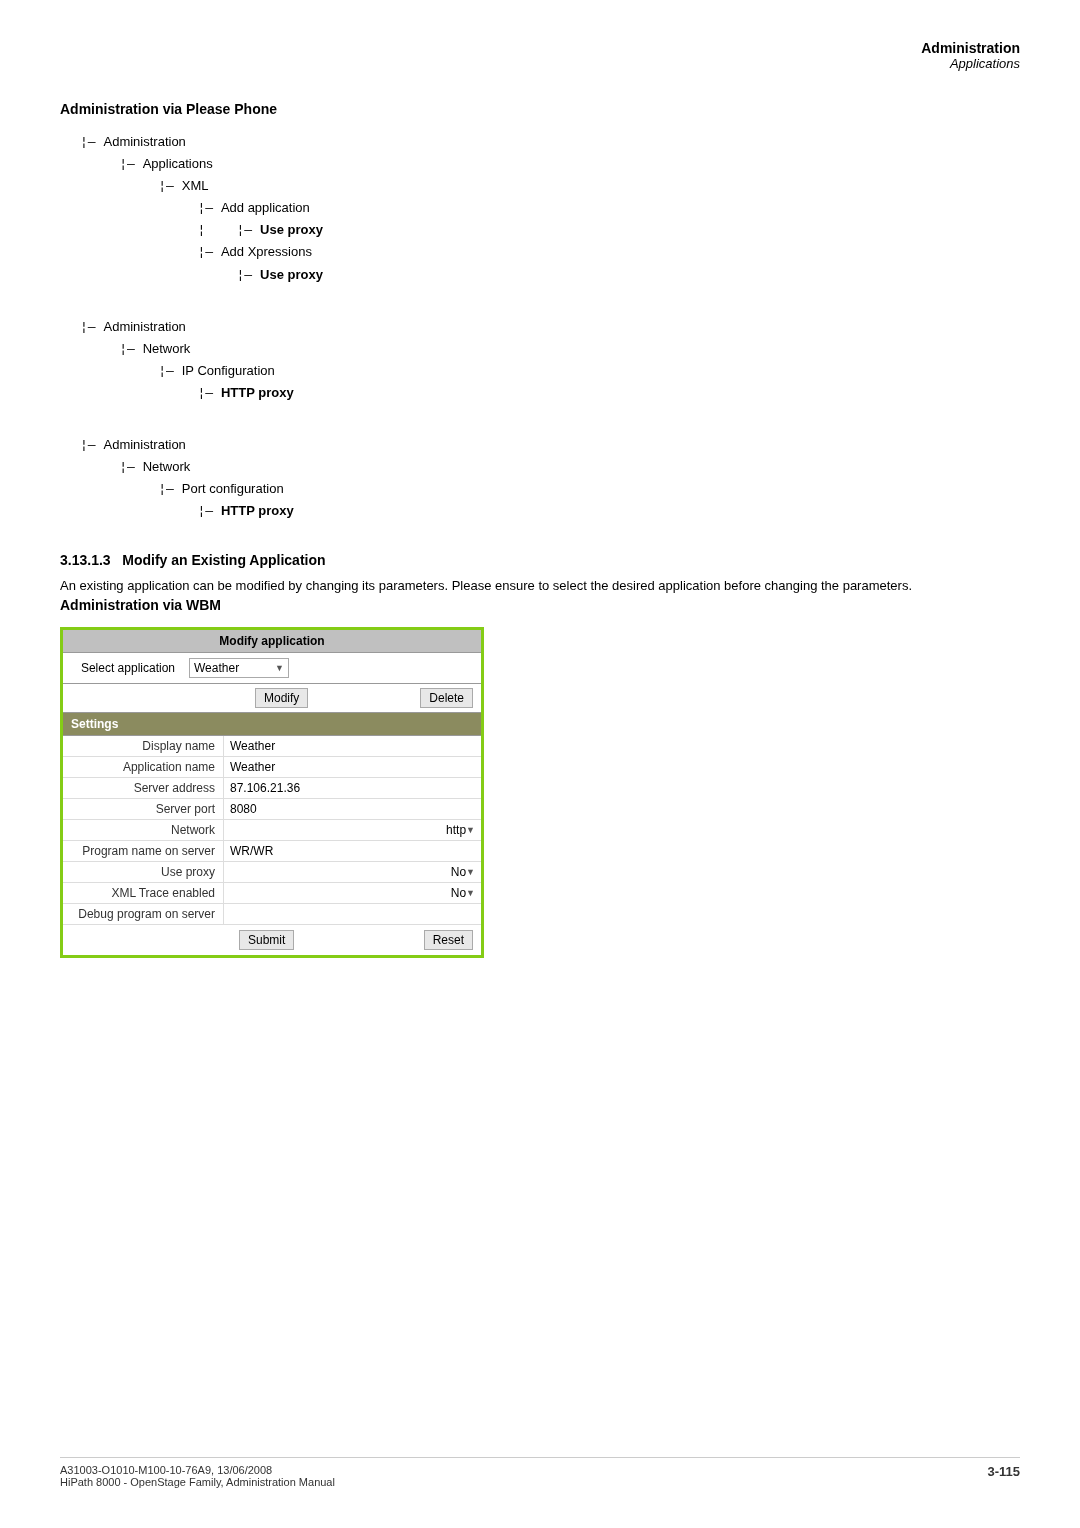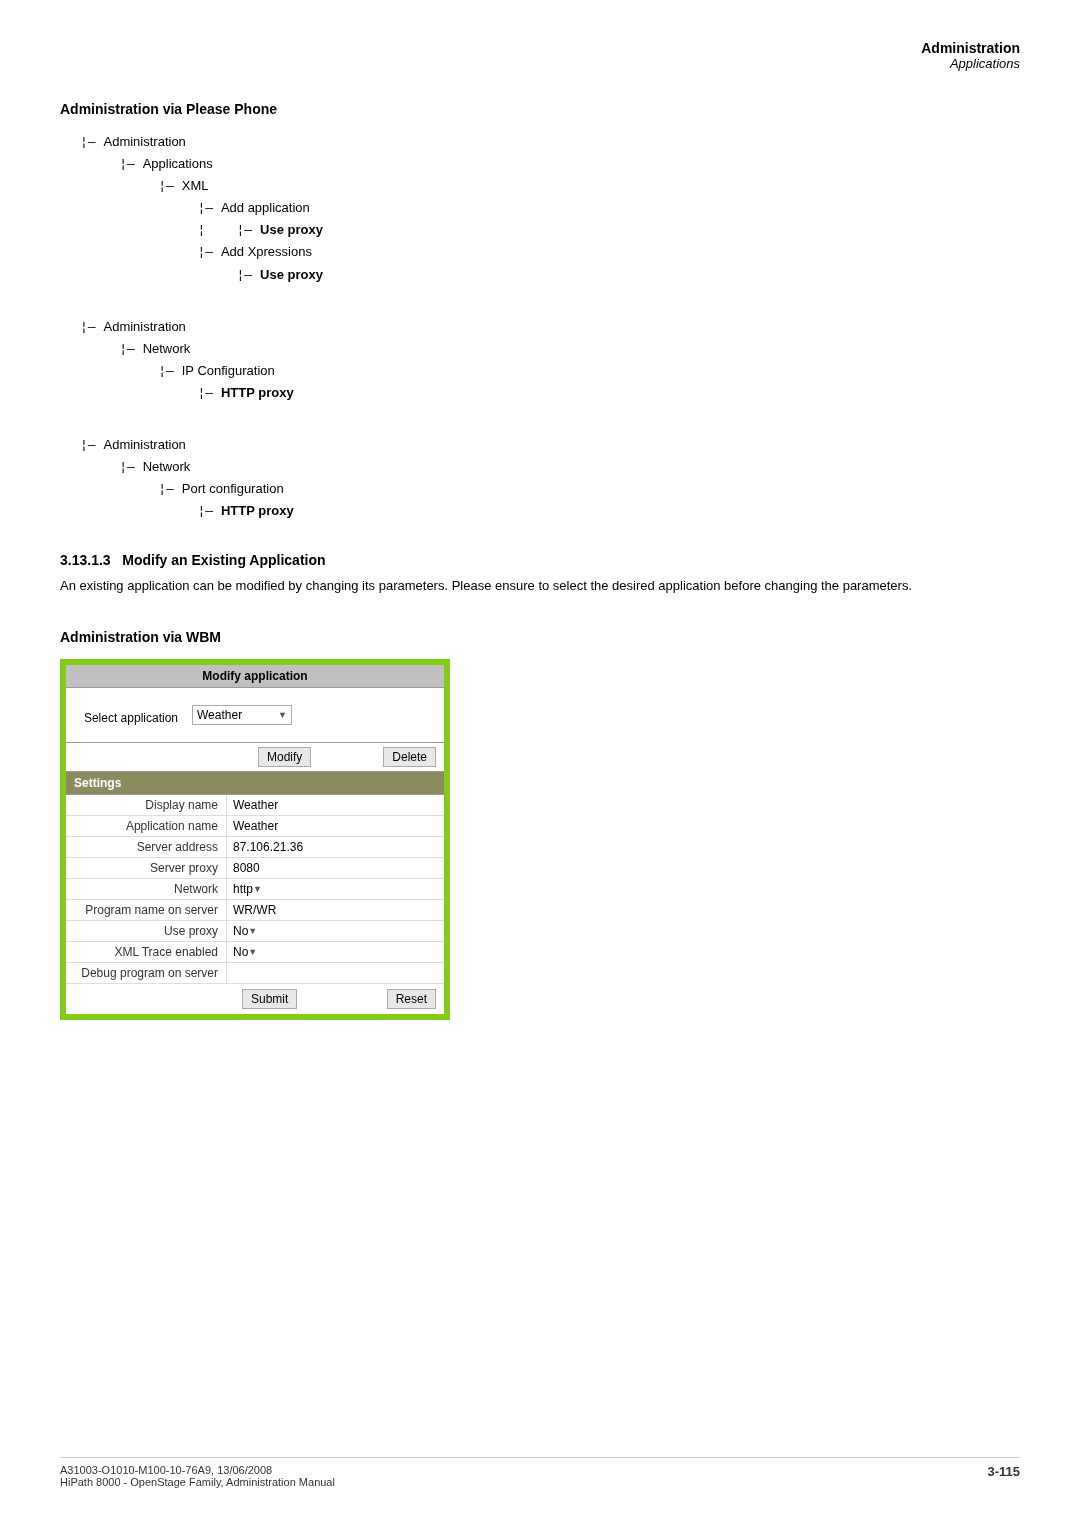--- a/index.html
+++ b/index.html
@@ -63,47 +63,47 @@
     .subsection-number {
       font-weight: bold;
       font-size: 14px;
       margin-top: 20px;
       margin-bottom: 8px;
     }
 
     .body-text {
       font-size: 13px;
       line-height: 1.6;
-      margin-bottom: 32px;
+      margin-bottom: 0;
     }
 
     .wbm-path {
       font-size: 13px;
       margin-bottom: 10px;
     }
 
     
     .modify-table {
-      border: 6px solid #84cc16;
-      width: 390px;
+      border: 3px solid #84cc16;
+      width: 424px;
       font-size: 12px;
     }
 
     .modify-table-header {
       background: #c0c0c0;
       text-align: center;
       font-weight: bold;
       padding: 4px 8px;
       border-bottom: 1px solid #999;
     }
 
     .modify-table-select-row {
       display: flex;
-      align-items: flex-end;
-      padding: 17px 8px;
+      align-items: center;
+      padding: 5px 8px;
       border-bottom: 1px solid #999;
       gap: 8px;
     }
 
     .modify-table-select-label {
       flex: 0 0 110px;
       text-align: right;
       padding-right: 6px;
     }
 
@@ -175,21 +175,21 @@
       padding: 3px 6px;
       font-size: 12px;
       background: #fff;
       border-left: 1px solid #ddd;
       min-height: 20px;
     }
 
     .settings-row-value-select {
       display: flex;
       align-items: center;
-      justify-content: flex-start;
+      justify-content: flex-end;
     }
 
     .modify-table-submit-row {
       display: flex;
       padding: 5px 8px;
       gap: 8px;
       align-items: center;
       justify-content: space-between;
     }
 
@@ -335,21 +335,21 @@
         </div>
         <div class="settings-row">
           <div class="settings-row-label">Application name</div>
           <div class="settings-row-value">Weather</div>
         </div>
         <div class="settings-row">
           <div class="settings-row-label">Server address</div>
           <div class="settings-row-value">87.106.21.36</div>
         </div>
         <div class="settings-row">
-          <div class="settings-row-label">Server proxy</div>
+          <div class="settings-row-label">Server port</div>
           <div class="settings-row-value">8080</div>
         </div>
         <div class="settings-row">
           <div class="settings-row-label">Network</div>
           <div class="settings-row-value settings-row-value-select">
             <span>http</span>
             <span class="fake-select-arrow">▼</span>
           </div>
         </div>
         <div class="settings-row">

